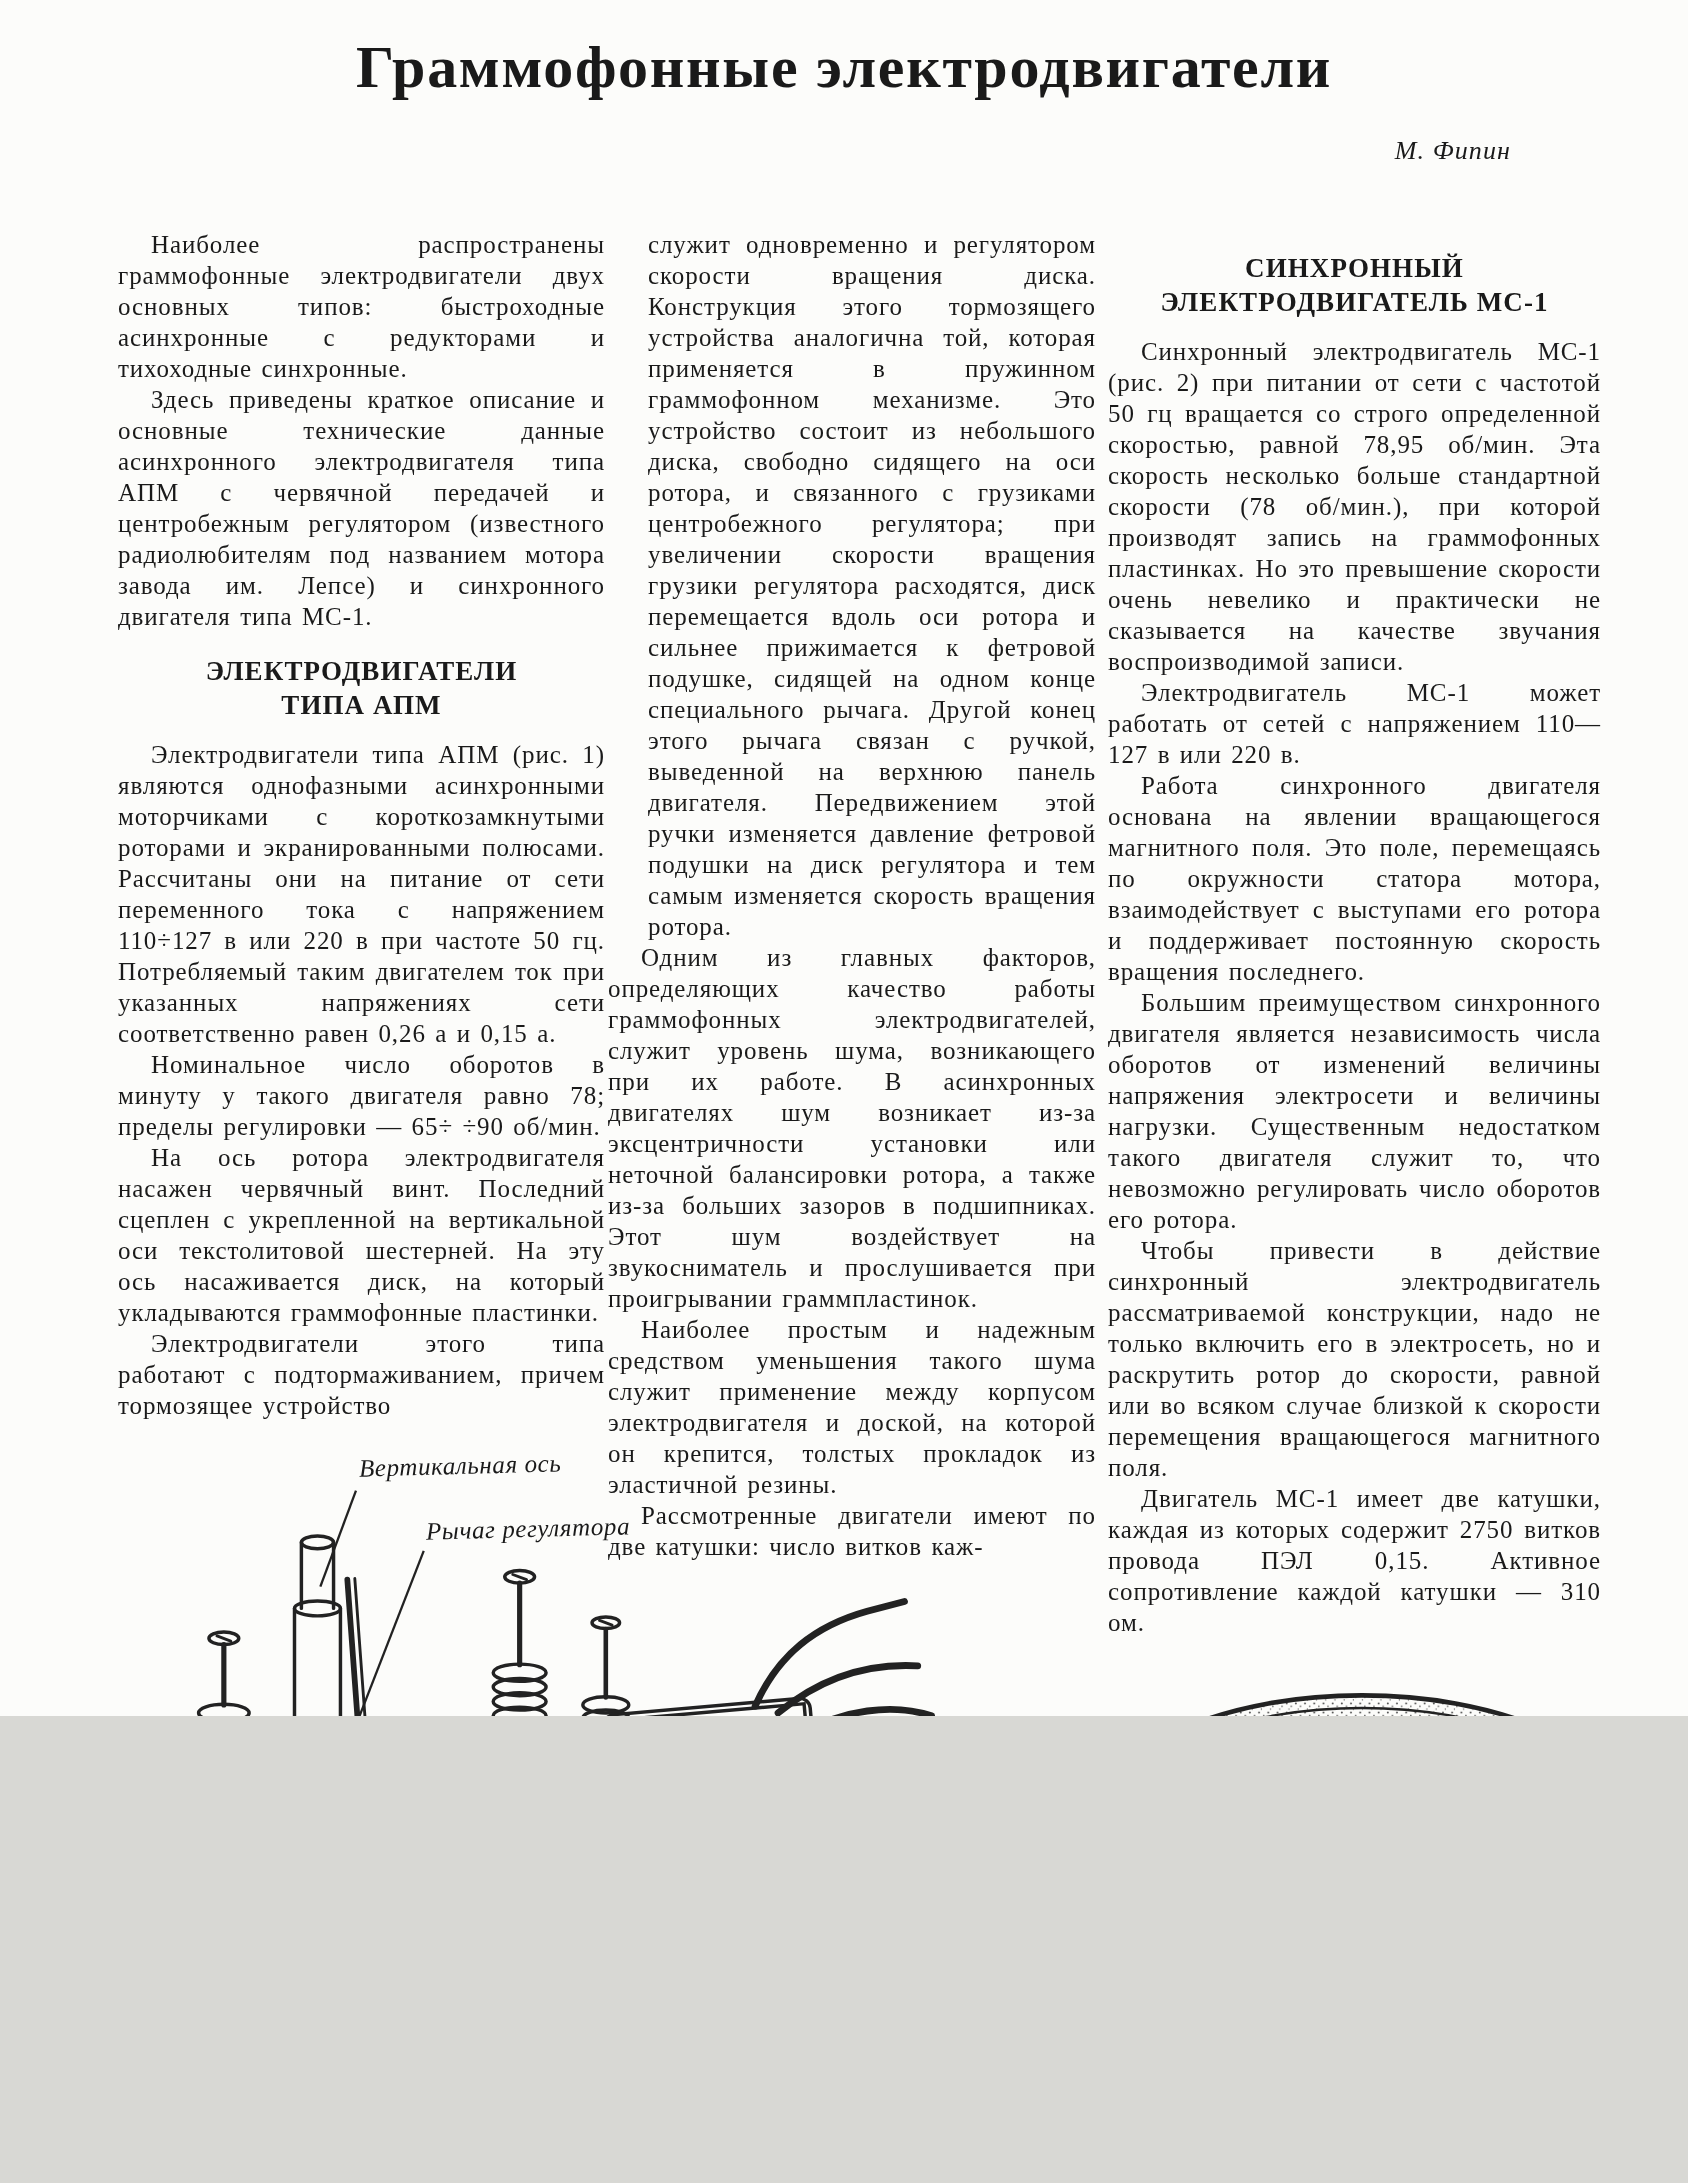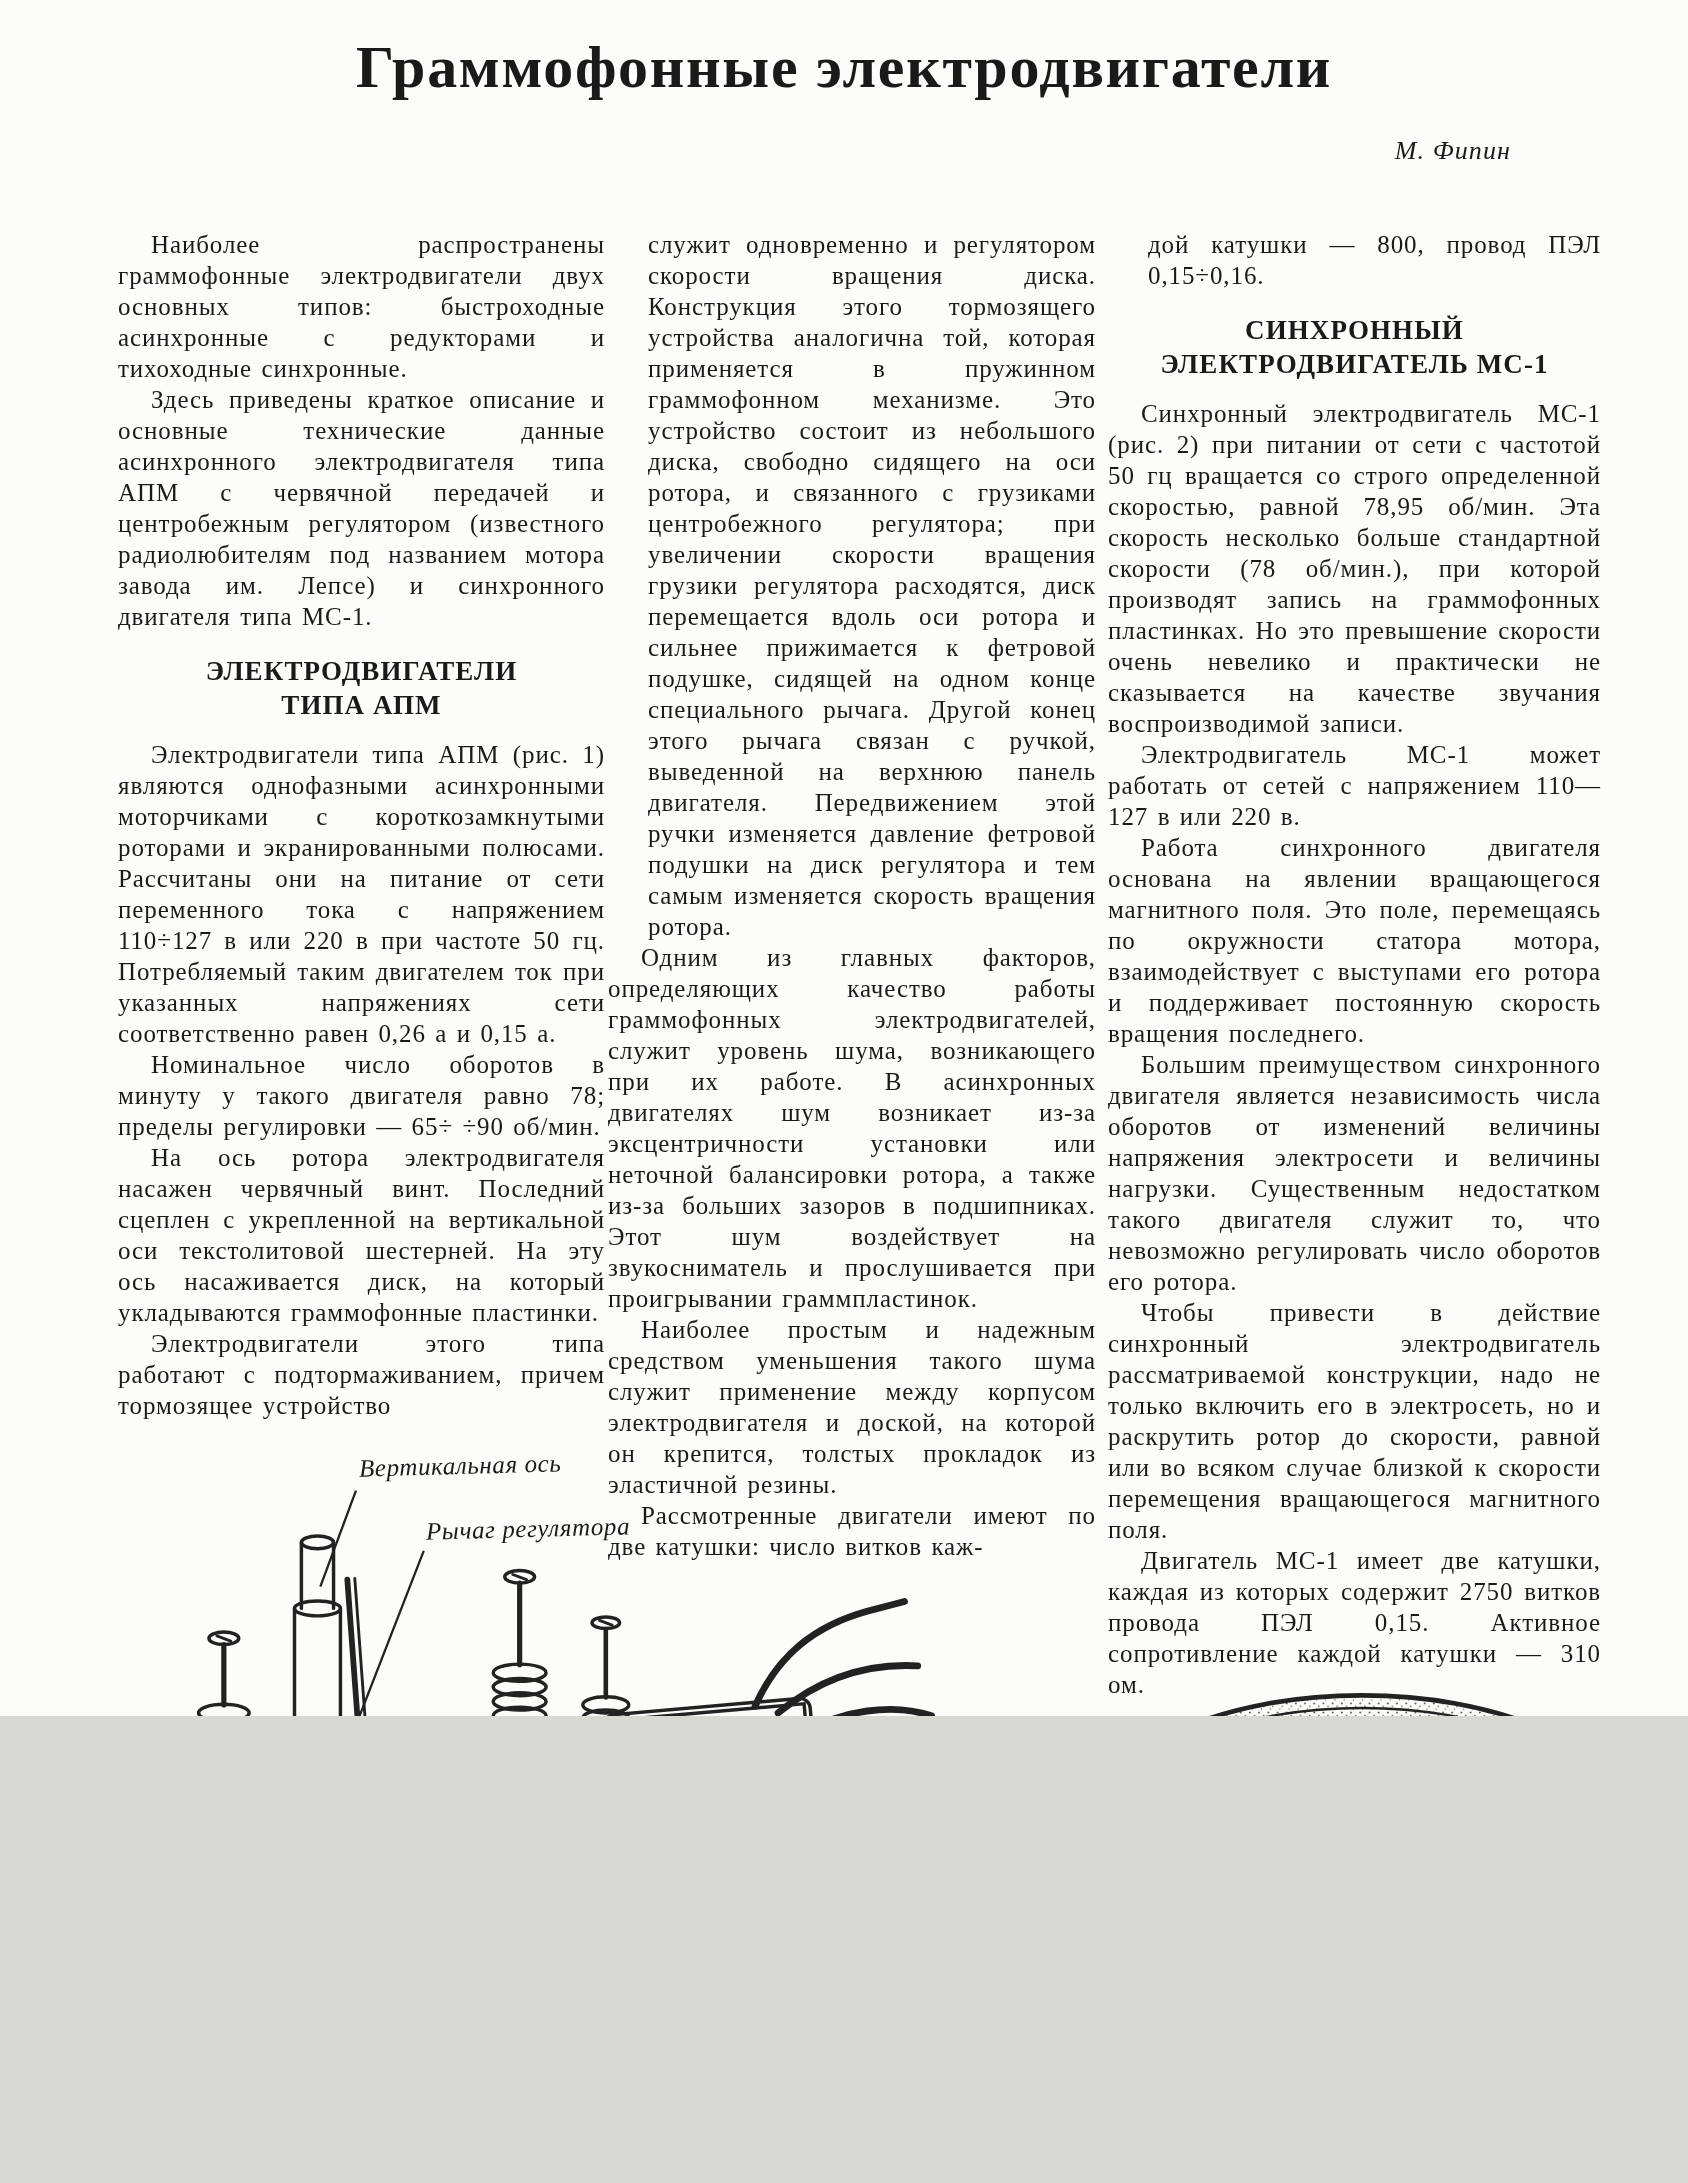--- a/index.html
+++ b/index.html
@@ -68,21 +68,20 @@
   </div>
 
   <div class="col" id="col2">
     <p class="body-p noindent">служит одновременно и регулятором скорости вращения диска. Конструкция этого тормозящего устройства аналогична той, которая применяется в пружинном граммофонном механизме. Это устройство состоит из небольшого диска, свободно сидящего на оси ротора, и связанного с грузиками центробежного регулятора; при увеличении скорости вращения грузики регулятора расходятся, диск перемещается вдоль оси ротора и сильнее прижимается к фетровой подушке, сидящей на одном конце специального рычага. Другой конец этого рычага связан с ручкой, выведенной на верхнюю панель двигателя. Передвижением этой ручки изменяется давление фетровой подушки на диск регулятора и тем самым изменяется скорость вращения ротора.</p>
     <p class="body-p">Одним из главных факторов, определяющих качество работы граммофонных электродвигателей, служит уровень шума, возникающего при их работе. В асинхронных двигателях шум возникает из-за эксцентричности установки или неточной балансировки ротора, а также из-за больших зазоров в подшипниках. Этот шум воздействует на звукосниматель и прослушивается при проигрывании граммпластинок.</p>
     <p class="body-p">Наиболее простым и надежным средством уменьшения такого шума служит применение между корпусом электродвигателя и доской, на которой он крепится, толстых прокладок из эластичной резины.</p>
     <p class="body-p">Рассмотренные двигатели имеют по две катушки: число витков каж-</p>
   </div>
 
   <div class="col" id="col3">
-    <p class="body-p noindent">дой катушки — 800, провод ПЭЛ 0,15÷0,16.</p>
     <h2 class="col-heading">СИНХРОННЫЙ
 ЭЛЕКТРОДВИГАТЕЛЬ МС-1</h2>
     <p class="body-p">Синхронный электродвигатель МС-1 (рис. 2) при питании от сети с частотой 50 гц вращается со строго определенной скоростью, равной 78,95 об/мин. Эта скорость несколько больше стандартной скорости (78 об/мин.), при которой производят запись на граммофонных пластинках. Но это превышение скорости очень невелико и практически не сказывается на качестве звучания воспроизводимой записи.</p>
     <p class="body-p">Электродвигатель МС-1 может работать от сетей с напряжением 110—127 в или 220 в.</p>
     <p class="body-p">Работа синхронного двигателя основана на явлении вращающегося магнитного поля. Это поле, перемещаясь по окружности статора мотора, взаимодействует с выступами его ротора и поддерживает постоянную скорость вращения последнего.</p>
     <p class="body-p">Большим преимуществом синхронного двигателя является независимость числа оборотов от изменений величины напряжения электросети и величины нагрузки. Существенным недостатком такого двигателя служит то, что невозможно регулировать число оборотов его ротора.</p>
     <p class="body-p">Чтобы привести в действие синхронный электродвигатель рассматриваемой конструкции, надо не только включить его в электросеть, но и раскрутить ротор до скорости, равной или во всяком случае близкой к скорости перемещения вращающегося магнитного поля.</p>
     <p class="body-p">Двигатель МС-1 имеет две катушки, каждая из которых содержит 2750 витков провода ПЭЛ 0,15. Активное сопротивление каждой катушки — 310 ом.</p>
   </div>
 

